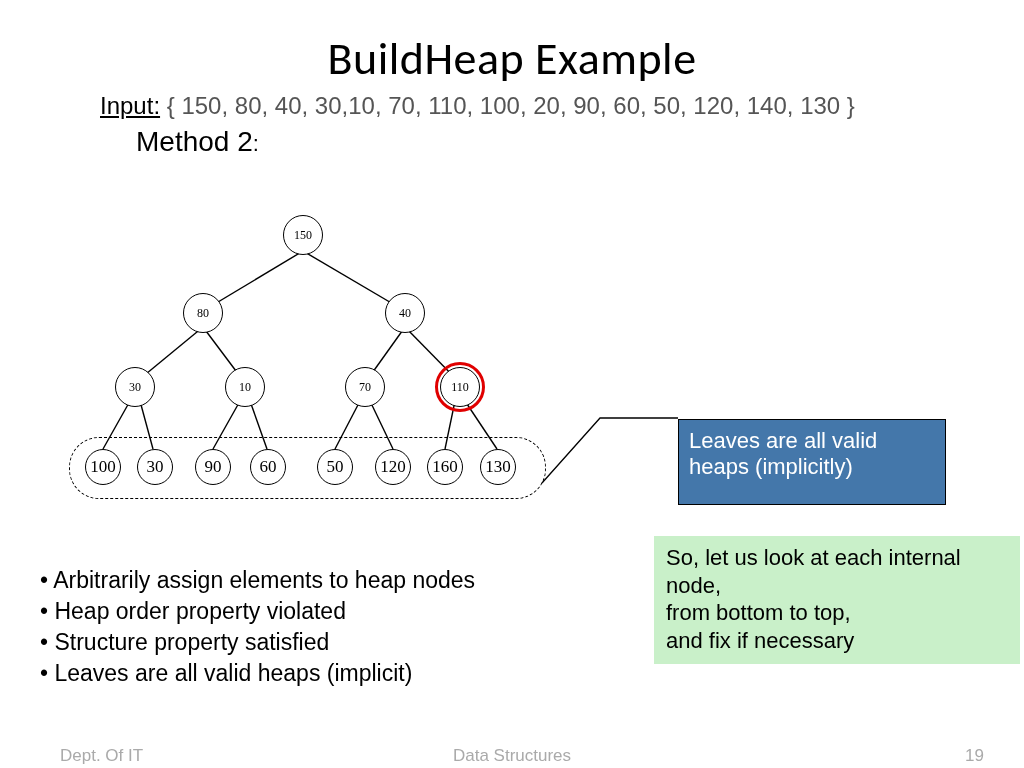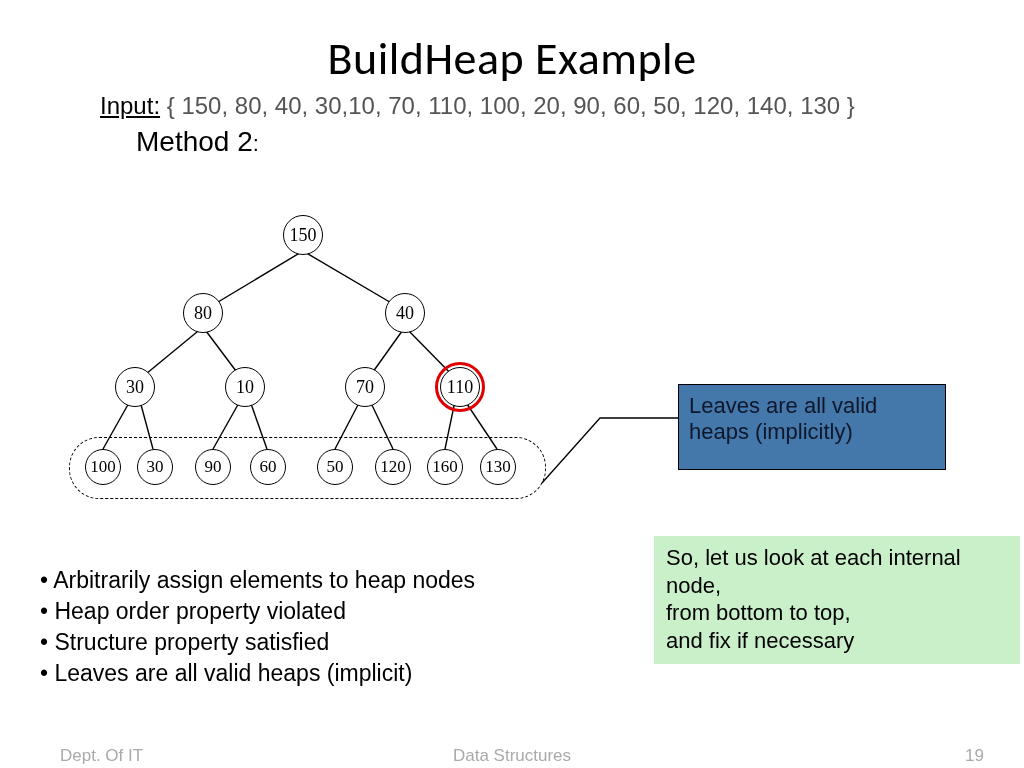--- a/index.html
+++ b/index.html
@@ -58,21 +58,21 @@
   }
   .node {
     position: absolute;
     border: 1.5px solid #000;
     border-radius: 50%;
     background: #fff;
     display: flex;
     align-items: center;
     justify-content: center;
     font-family: "Times New Roman", serif;
-    font-size: 18px;
+    font-size: 12px;
     width: 40px;
     height: 40px;
     box-sizing: border-box;
     z-index: 3;
   }
   .node.small { width: 36px; height: 36px; font-size: 17px; }
   .highlight-ring {
     position: absolute;
     border: 3px solid #e00000;
     border-radius: 50%;
@@ -88,28 +88,28 @@
     top: 222px;
     width: 475px;
     height: 60px;
     border: 1.5px dashed #000;
     border-radius: 30px;
     z-index: 2;
   }
   .callout-box {
     position: absolute;
     left: 678px;
-    top: 384px;
+    top: 419px;
     width: 268px;
     height: 86px;
     background: #4477aa;
     border: 1px solid #000;
     padding: 8px 10px;
     font-size: 22px;
-    color: #0f172a;
+    color: #ffffff;
     box-sizing: border-box;
     line-height: 1.2;
   }
   .callout-line {
     position: absolute;
     z-index: 1;
   }
   .green-box {
     position: absolute;
     left: 654px;

